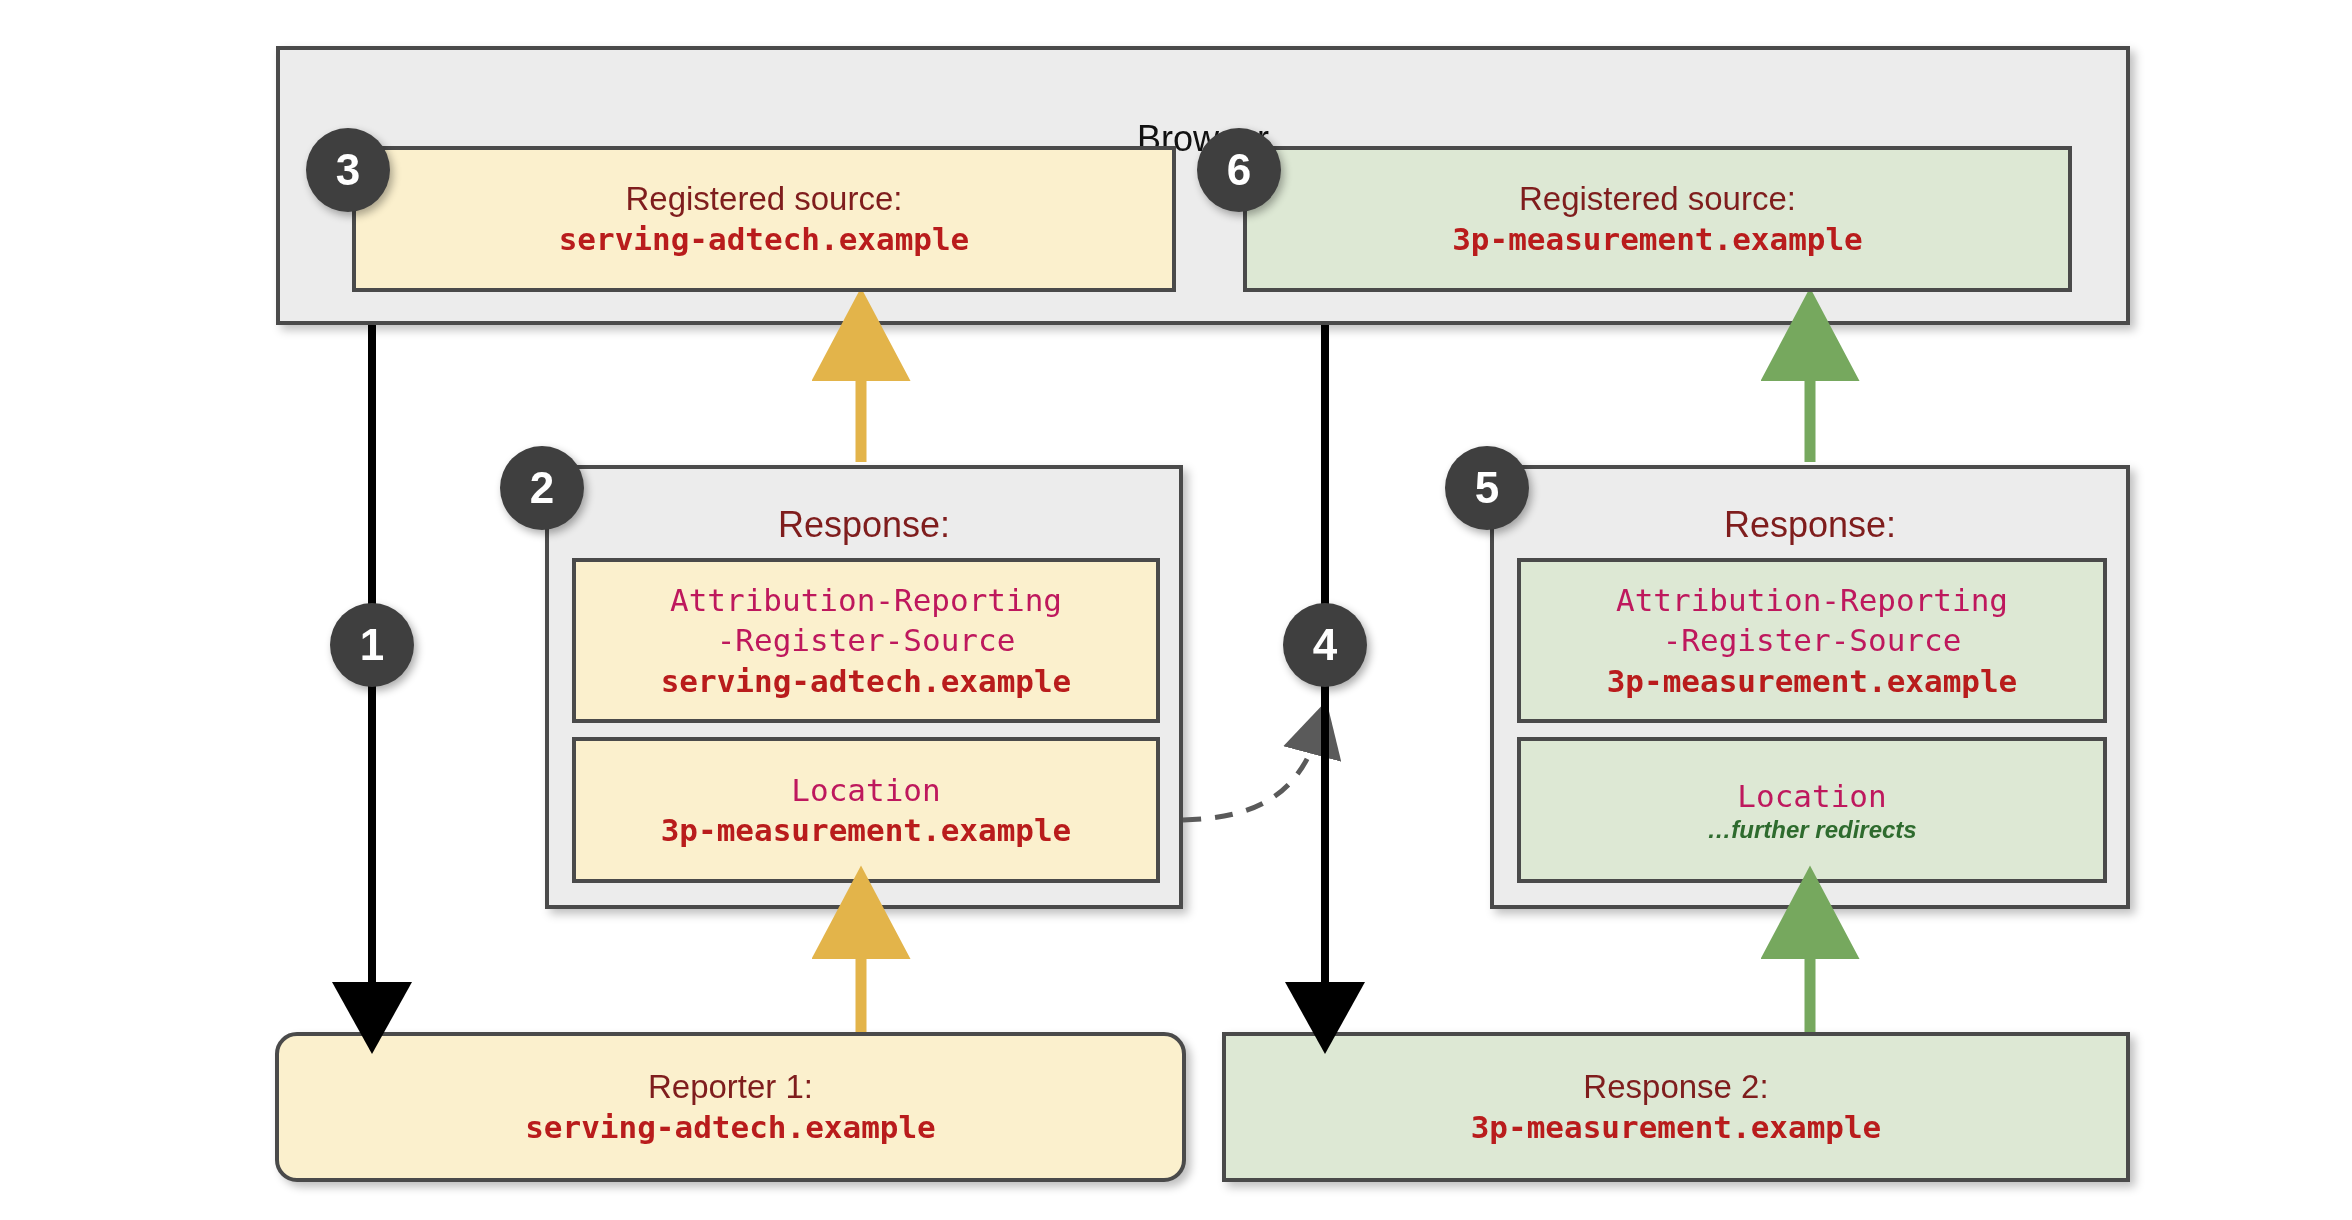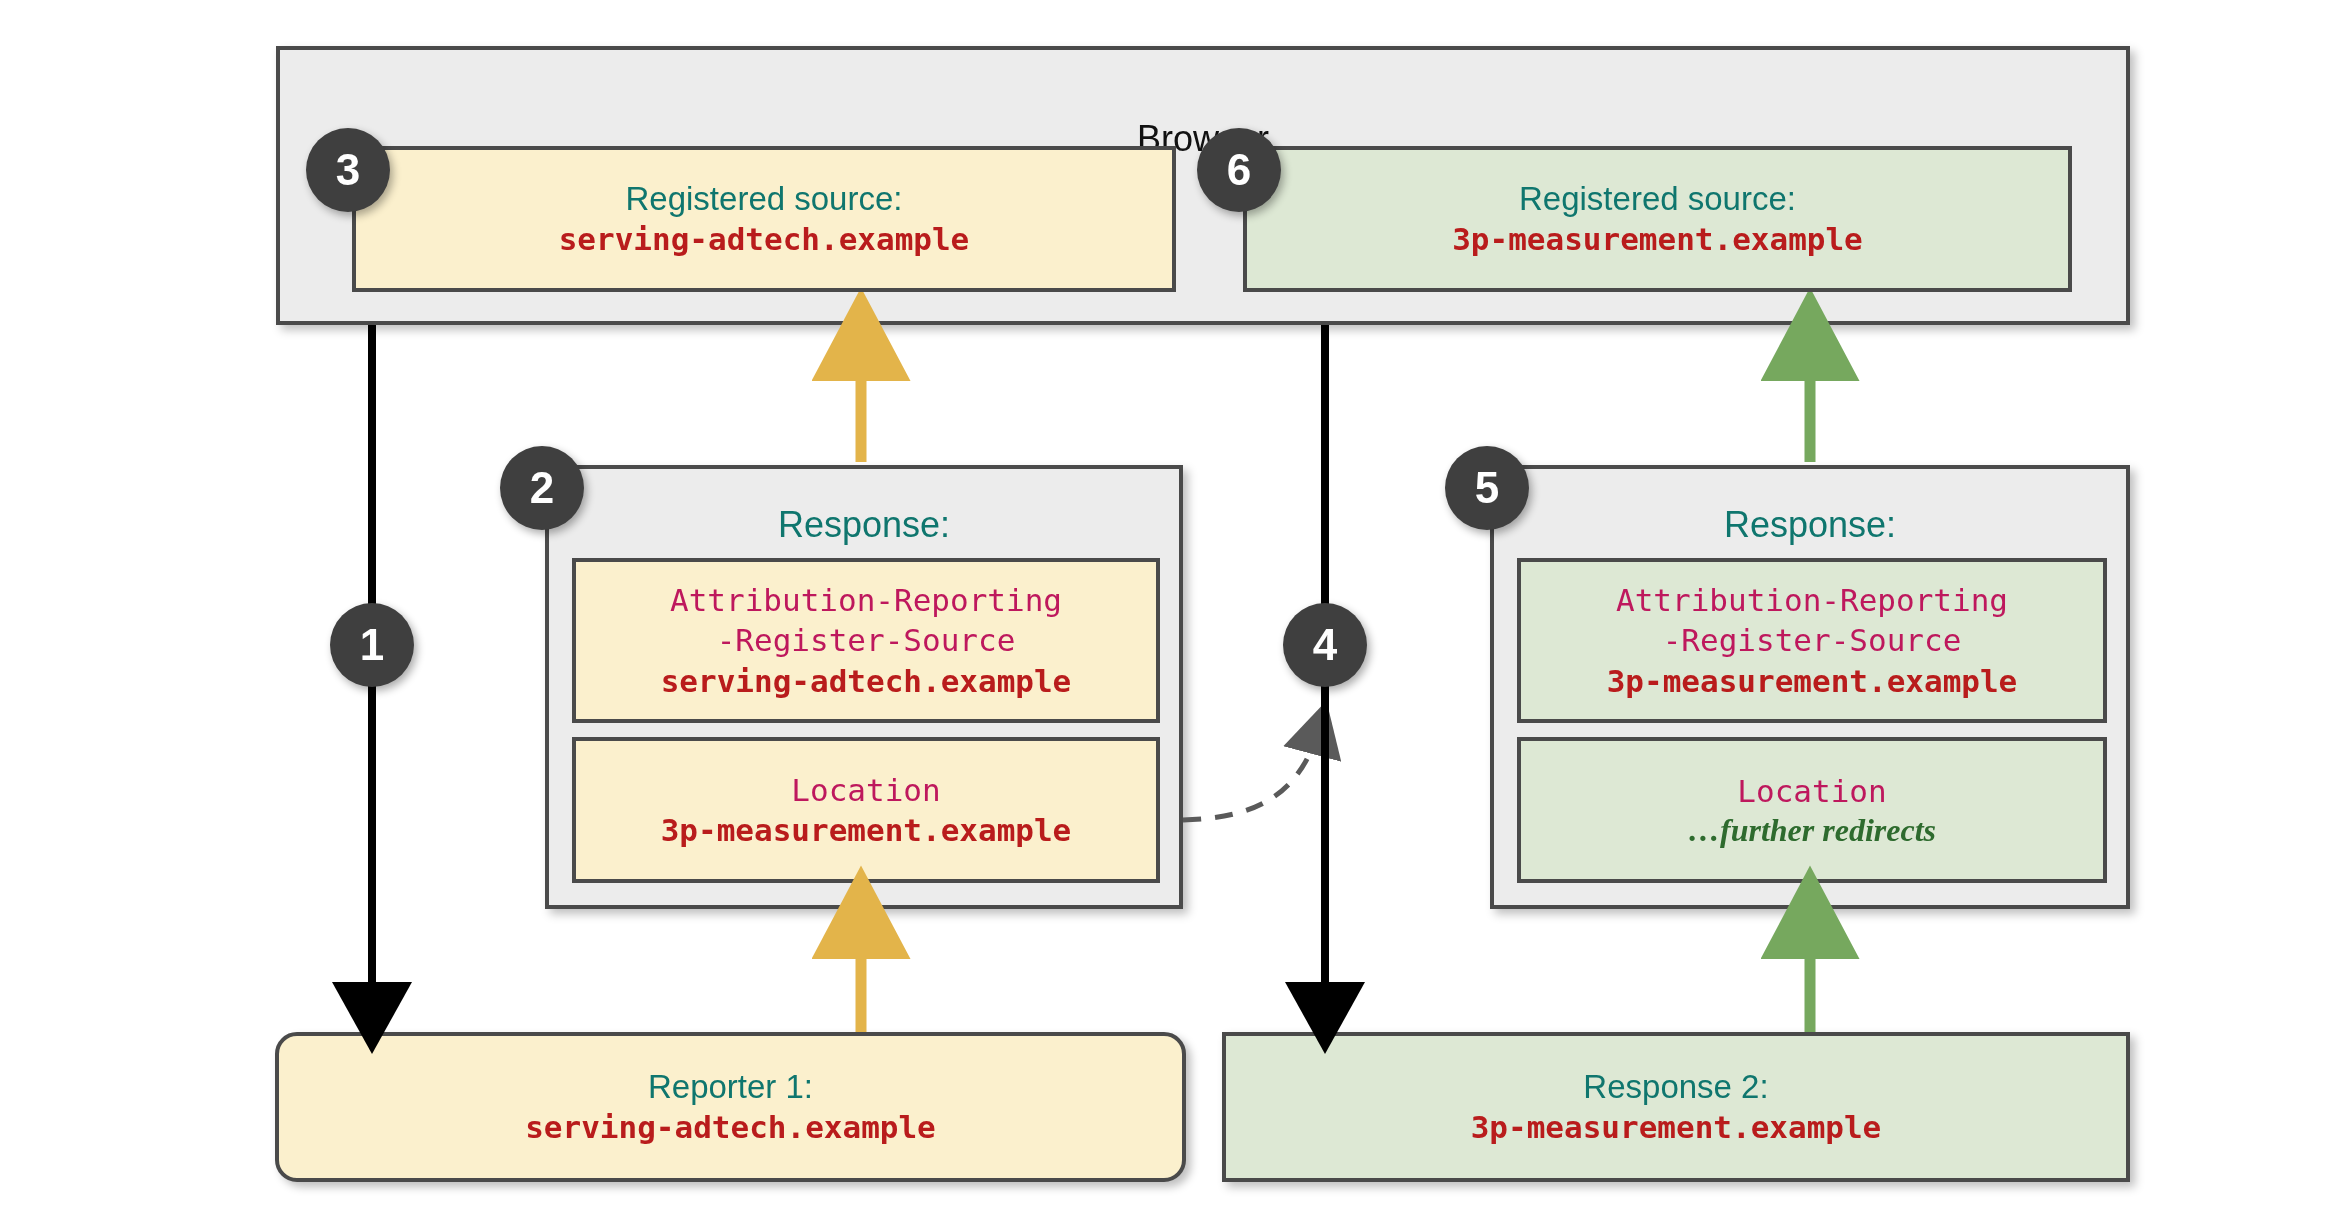--- a/index.html
+++ b/index.html
@@ -13,29 +13,29 @@
   .box-yellow{background:#fbf0cd;border-radius:22px;}
   .box-green{background:#dde8d4;}
 
   .inner{position:absolute;box-sizing:border-box;border:4px solid #4a4a4a;}
   .inner-yellow{background:#fbf0cd;}
   .inner-green{background:#dde8d4;}
 
   .ctr{display:flex;flex-direction:column;align-items:center;
        justify-content:center;height:100%;width:100%;text-align:center;}
 
-  .lbl{font-family:"Liberation Sans",sans-serif;font-size:33px;color:#0f766e;
+  .lbl{font-family:"Liberation Sans",sans-serif;font-size:33px;color:#7f1d1d;
        line-height:1.25;}
   .lbl-sm{font-size:36px;}
   .mono{font-family:"DejaVu Sans Mono","Liberation Mono",monospace;
         font-size:31px;font-weight:bold;color:#b91c1c;line-height:1.3;}
   .mono-plain{font-family:"DejaVu Sans Mono","Liberation Mono",monospace;
         font-size:31px;color:#be185d;line-height:1.3;text-align:center;}
-  .ital{font-family:Liberation Serif, serif;font-style:italic;
-        font-weight:bold;font-size:32px;color:#2e6b2e;}
+  .ital{font-family:Liberation Sans, sans-serif;font-style:italic;
+        font-weight:bold;font-size:24px;color:#2e6b2e;}
 
   .browser-title{position:absolute;left:0;right:0;top:68px;text-align:center;
        font-size:36px;color:#111;}
 
   .badge{position:absolute;width:84px;height:84px;border-radius:50%;
          background:#3f3f3f;color:#fff;display:flex;align-items:center;
          justify-content:center;font-size:44px;font-weight:bold;
          box-shadow:3px 4px 8px rgba(0,0,0,0.33);z-index:40;
          font-family:"Liberation Sans",sans-serif;}
 

